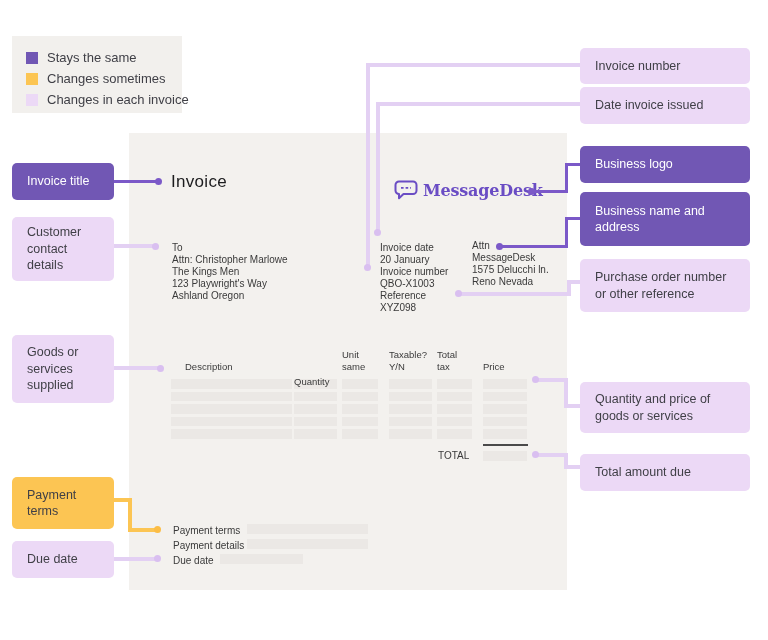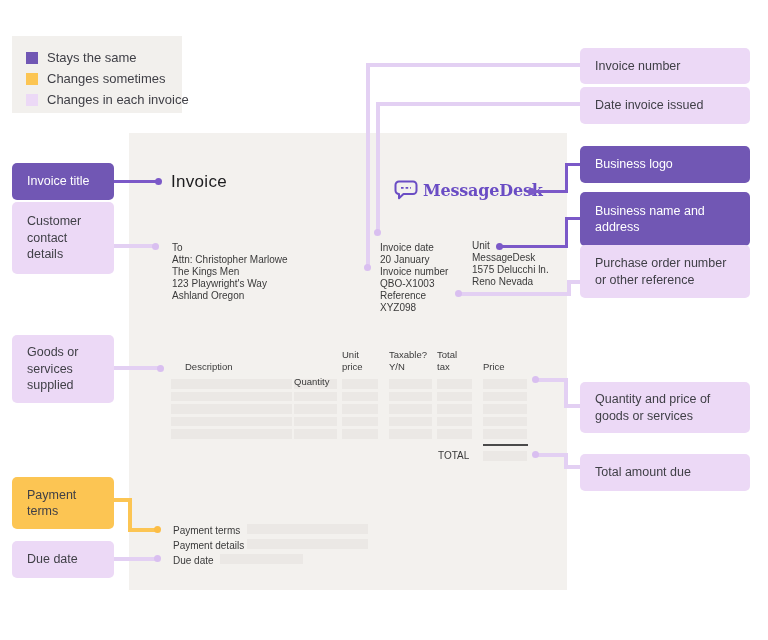--- a/index.html
+++ b/index.html
@@ -60,21 +60,21 @@
     </div>
     <div class="legend-row" style="top:57px">
       <span class="chip" style="background:#ecd9f6"></span>
       <span class="legend-label">Changes in each invoice</span>
     </div>
   </div>
 
   <div class="box purple lbox" style="top:163px;height:37px">
       <span>Invoice title</span>
     </div>
-  <div class="box light lbox" style="top:202px;height:72px">
+  <div class="box light lbox" style="top:217px;height:64px">
       <span>Customer contact details</span>
     </div>
   <div class="box light lbox" style="top:335px;height:68px">
       <span>Goods or services supplied</span>
     </div>
   <div class="box yellow lbox" style="top:477px;height:52px">
       <span>Payment terms</span>
     </div>
   <div class="box light lbox" style="top:541px;height:37px">
       <span>Due date</span>
@@ -85,21 +85,21 @@
     </div>
   <div class="box light rbox" style="top:87px;height:37px">
       <span>Date invoice issued</span>
     </div>
   <div class="box purple rbox" style="top:146px;height:37px">
       <span>Business logo</span>
     </div>
   <div class="box purple rbox" style="top:192px;height:54px">
       <span>Business name and address</span>
     </div>
-  <div class="box light rbox" style="top:245px;height:53px">
+  <div class="box light rbox" style="top:259px;height:53px">
       <span>Purchase order number or other reference</span>
     </div>
   <div class="box light rbox" style="top:382px;height:51px">
       <span>Quantity and price of goods or services</span>
     </div>
   <div class="box light rbox" style="top:454px;height:37px">
       <span>Total amount due</span>
     </div>
 
   <div class="paper"></div>
@@ -125,29 +125,29 @@
   <div class="ptxt" style="left:380px;top:242px">
     <div>Invoice date</div>
     <div>20 January</div>
     <div>Invoice number</div>
     <div>QBO-X1003</div>
     <div>Reference</div>
     <div>XYZ098</div>
   </div>
 
   <div class="ptxt" style="left:472px;top:240px">
-    <div>Unit</div>
+    <div>Attn</div>
     <div>MessageDesk</div>
     <div>1575 Delucchi ln.</div>
     <div>Reno Nevada</div>
   </div>
 
   <div class="phdr" style="left:185px;top:361px;width:120px">Description</div>
   <div class="phdr" style="left:294px;top:376px;width:45px">Quantity</div>
-  <div class="phdr" style="left:342px;top:349px;width:34px">Unit price</div>
+  <div class="phdr" style="left:342px;top:349px;width:34px">Unit same</div>
   <div class="phdr" style="left:389px;top:349px;width:46px">Taxable? Y/N</div>
   <div class="phdr" style="left:437px;top:349px;width:34px">Total tax</div>
   <div class="phdr" style="left:483px;top:361px;width:44px">Price</div>
 
   <div>
       <div class="cellbar" style="left: 171px; top: 379px; width: 121px;"></div>
       <div class="cellbar" style="left: 294px; top: 379px; width: 43px;"></div>
       <div class="cellbar" style="left: 342px; top: 379px; width: 36px;"></div>
       <div class="cellbar" style="left: 389px; top: 379px; width: 43px;"></div>
       <div class="cellbar" style="left: 437px; top: 379px; width: 35px;"></div>

